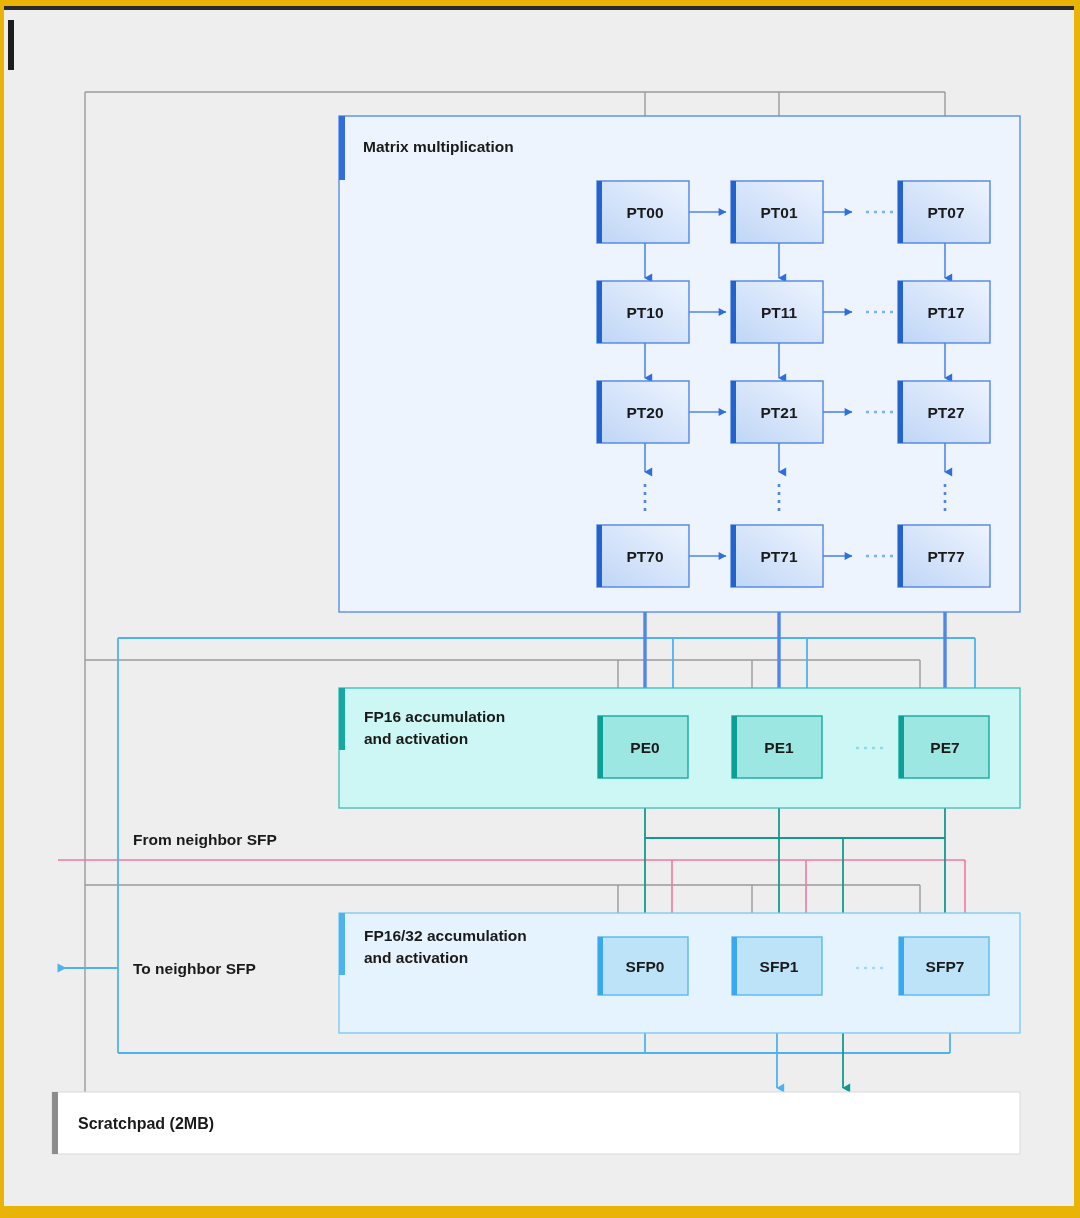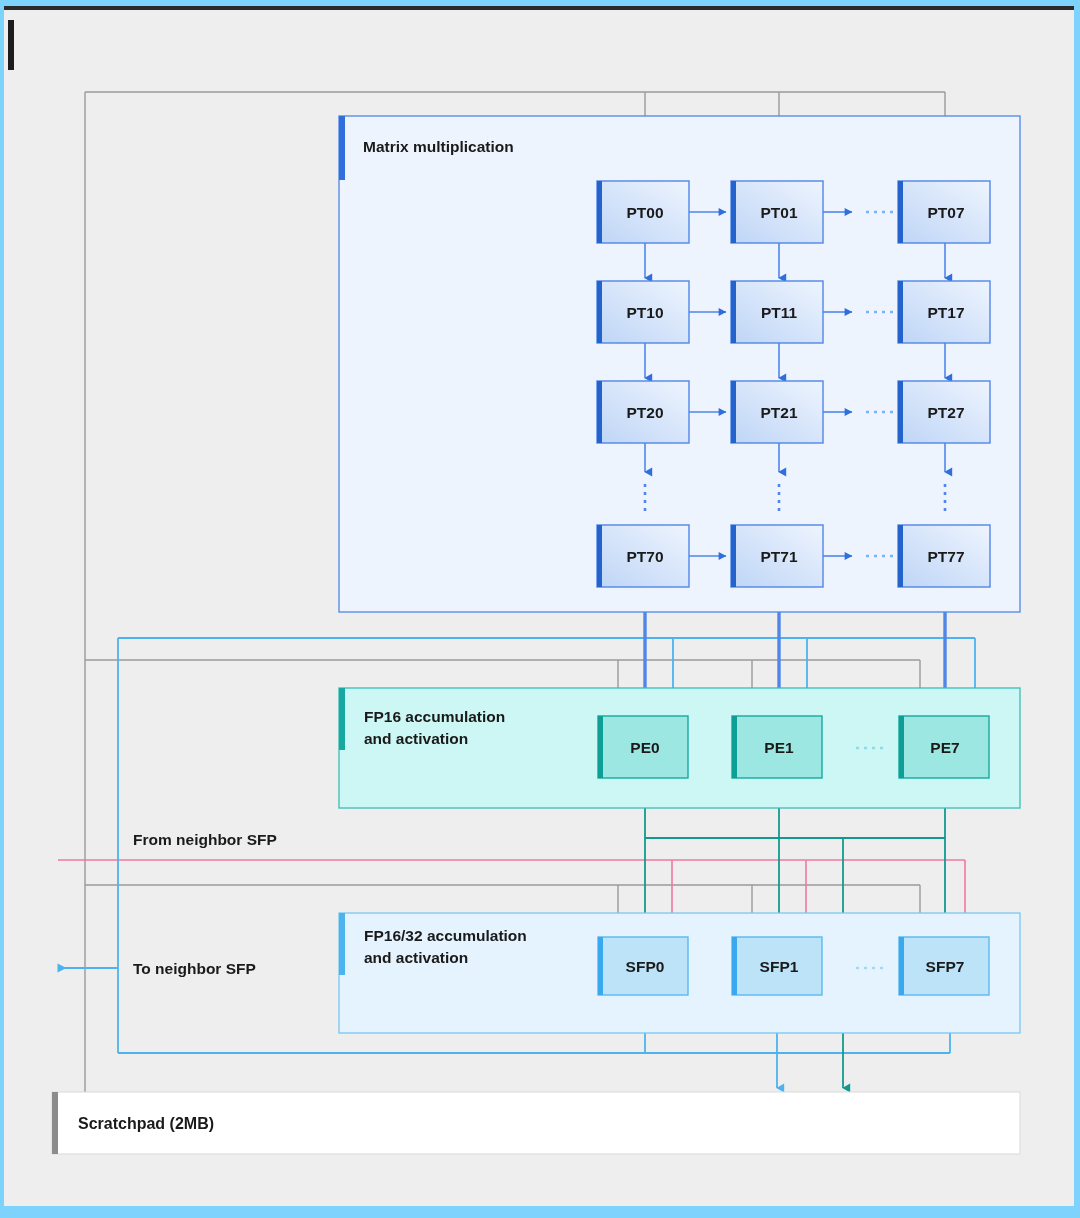--- a/index.html
+++ b/index.html
@@ -1,17 +1,17 @@
 <!DOCTYPE html>
 <html><head>
 <meta charset="utf-8">
 <style>
   html,body{margin:0;padding:0;background:#ffffff;}
   body{font-family:"Liberation Sans", sans-serif;}
-  #page{position:relative;width:1080px;height:1218px;background:#7dd3fc;overflow:hidden;}
+  #page{position:relative;width:1080px;height:1218px;background:#eab308;overflow:hidden;}
   #frame{position:absolute;left:4px;top:6px;width:1070px;height:1200px;
          background:#eeeeee;border-top:4px solid #2a2a2a;box-sizing:border-box;}
   #cursor{position:absolute;left:8px;top:20px;width:6px;height:50px;background:#1c1c1c;}
   svg#diagram{position:absolute;left:0;top:0;width:1080px;height:1218px;}
   .lbl{font-family:"Liberation Sans", sans-serif;font-weight:bold;fill:#1a1a1a;}
   .panel-title{font-size:15.5px;}
   .box-label{font-size:15.5px;text-anchor:middle;}
   .side-label{font-size:15.5px;}
   .pad-label{font-size:16px;}
 </style>

